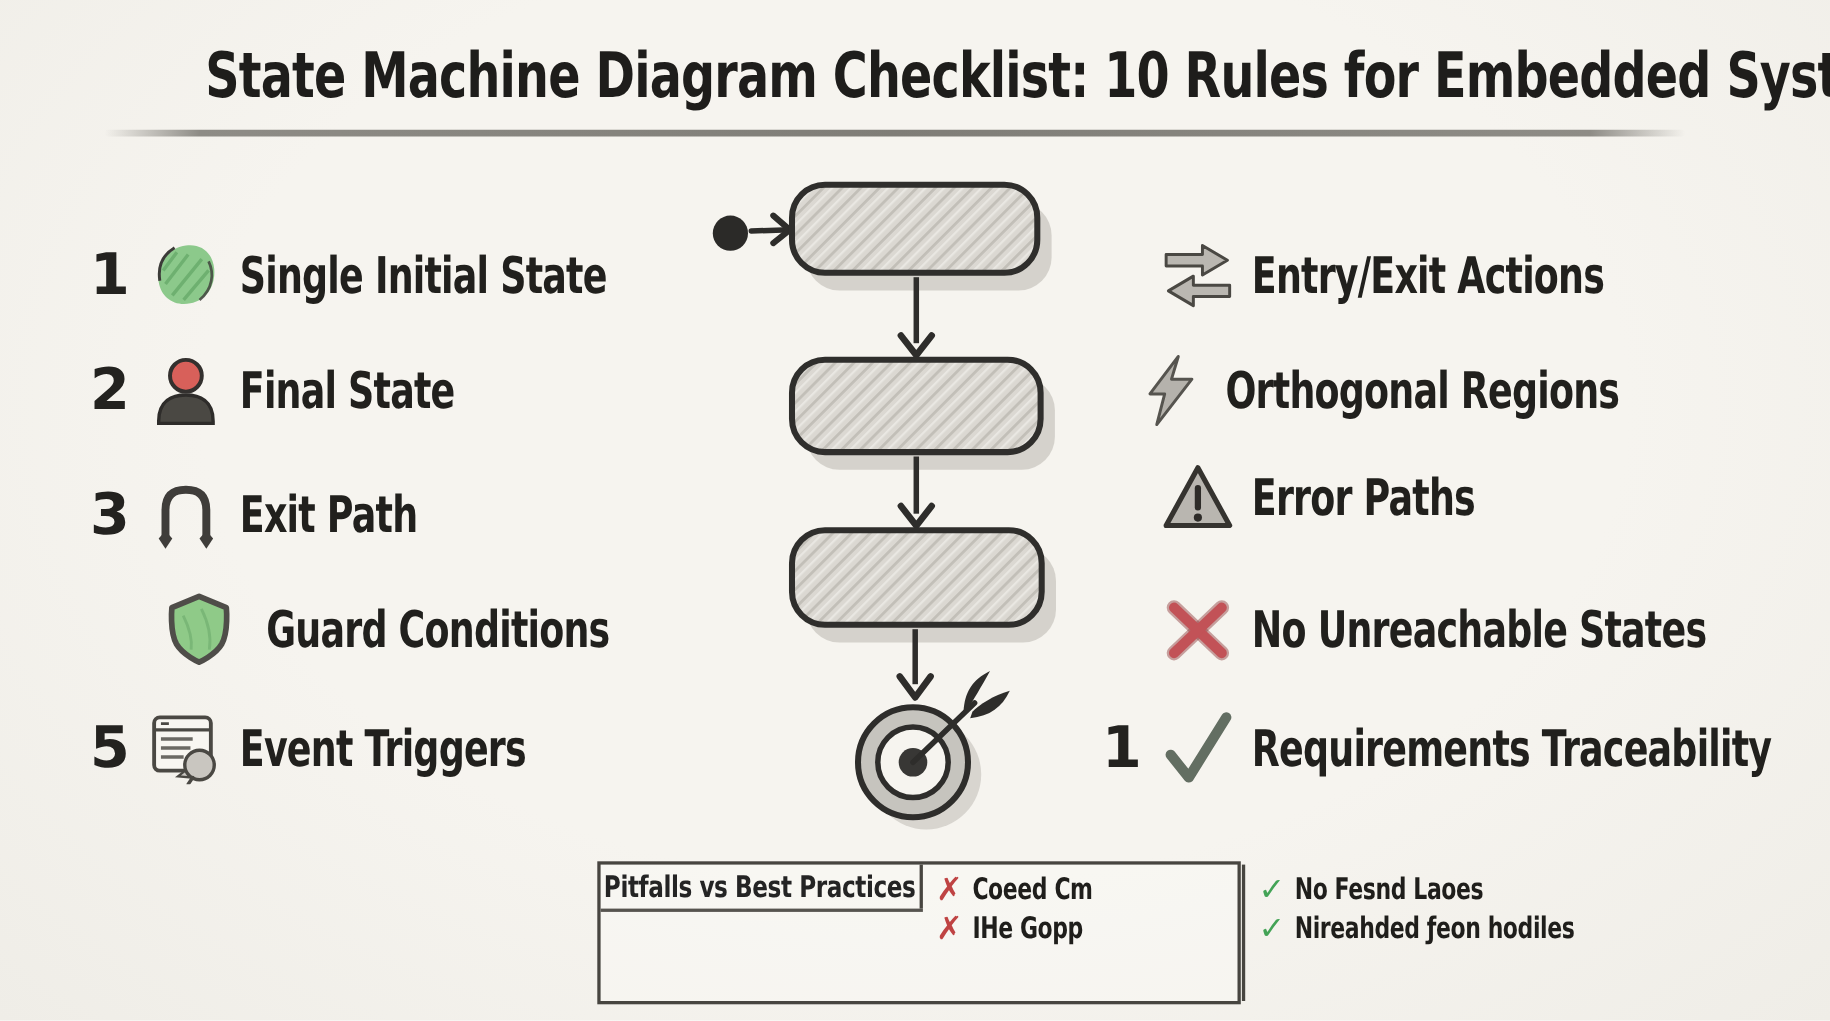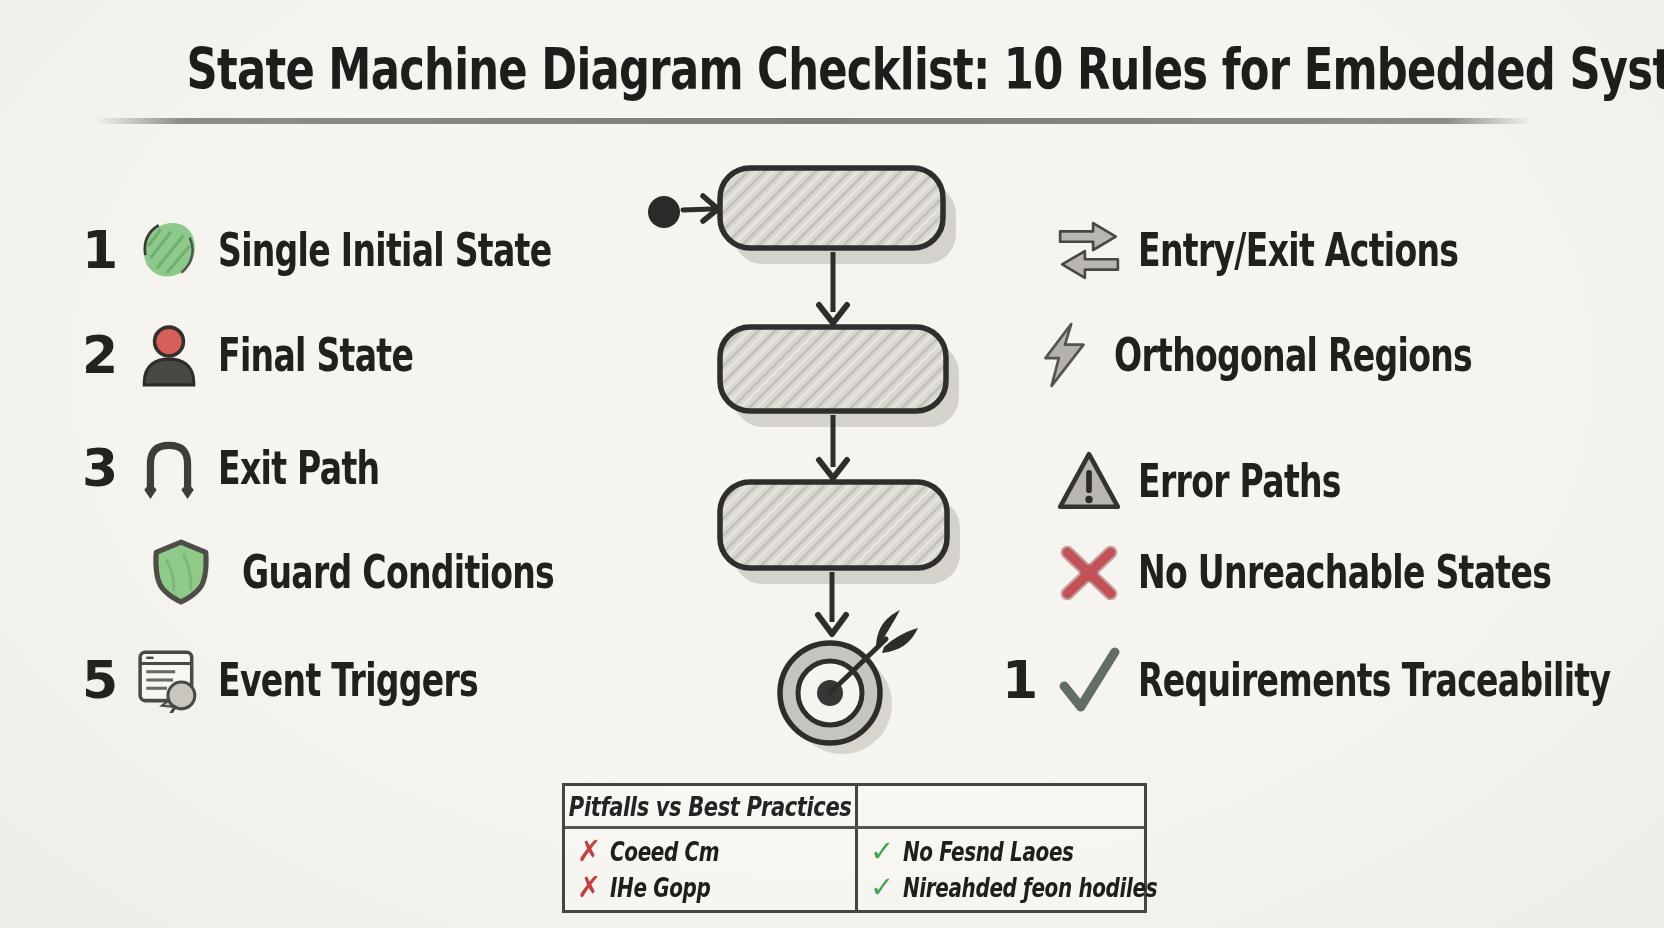--- a/index.html
+++ b/index.html
@@ -31,24 +31,23 @@
     flex:0 0 40px;
   }
   .row-icon{width:66px;height:66px;flex:0 0 66px;display:inline-block;}
   .row-icon svg{width:100%;height:100%;}
   .row-label{
     font-size:46px;font-weight:600;white-space:nowrap;color:#21201d;
     transform:scaleX(.72);transform-origin:left center;letter-spacing:-1px;
   }
   .flowchart{position:absolute;left:540px;top:140px;width:420px;height:640px;}
   .pv-table{
-    position:absolute;left:562px;top:783px;width:579px;height:124px;
-    border:3px solid #474540;display:flex;flex-direction:column;
+    position:absolute;left:543px;top:783px;width:579px;height:124px;
+    border:3px solid #474540;display:flex;
     background:rgba(252,251,248,.35);
-    font-style:italic;
   }
   .pv-head{display:flex;height:40px;border-bottom:3px solid #56544f;flex:0 0 40px;}
   .pv-head-cell{
     display:flex;align-items:center;justify-content:center;
     font-size:27px;font-weight:700;white-space:nowrap;
   }
   .pv-head-cell span{transform:scaleX(.78);transform-origin:center;display:inline-block;letter-spacing:-0.5px;}
   .pv-body{display:flex;flex:1;}
   .pv-col{padding:4px 0 0 12px;box-sizing:border-box;}
   .pv-col-left{width:293px;border-right:3px solid #474540;box-sizing:border-box;}
@@ -146,21 +145,21 @@
   <div class="check-row" style="left:976px;top:307px;">
     <span class="row-num"></span>
     <span class="row-icon">
       <svg viewBox="0 0 64 64">
         <polygon points="38,2 13,35 26,35 19,62 50,22 32,22" fill="#b5b2ac" stroke="#56544f" stroke-width="2.6" stroke-linejoin="round"></polygon>
       </svg>
     </span>
     <span class="row-label">Orthogonal Regions</span>
   </div>
 
-  <div class="check-row" style="left:1000px;top:433px;">
+  <div class="check-row" style="left:1000px;top:404px;">
     <span class="row-num"></span>
     <span class="row-icon">
       <svg viewBox="0 0 64 64">
         <path d="M32 6 L60 57 L4 57 Z" fill="#b9b6b0" stroke="#35332f" stroke-width="4.5" stroke-linejoin="round"></path>
         <line x1="32" y1="24" x2="32" y2="41" stroke="#2e2c29" stroke-width="5.5" stroke-linecap="round"></line>
         <circle cx="32" cy="50" r="3.6" fill="#2e2c29"></circle>
       </svg>
     </span>
     <span class="row-label">Error Paths</span>
   </div>

